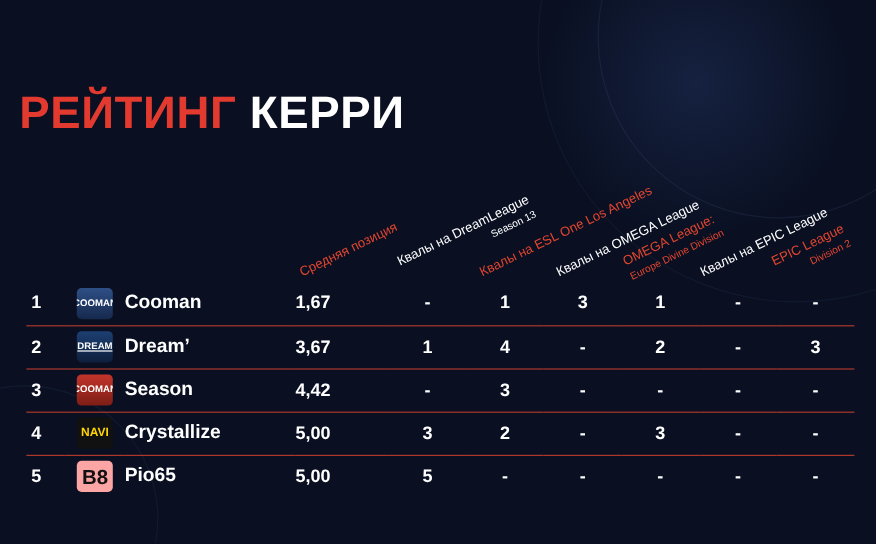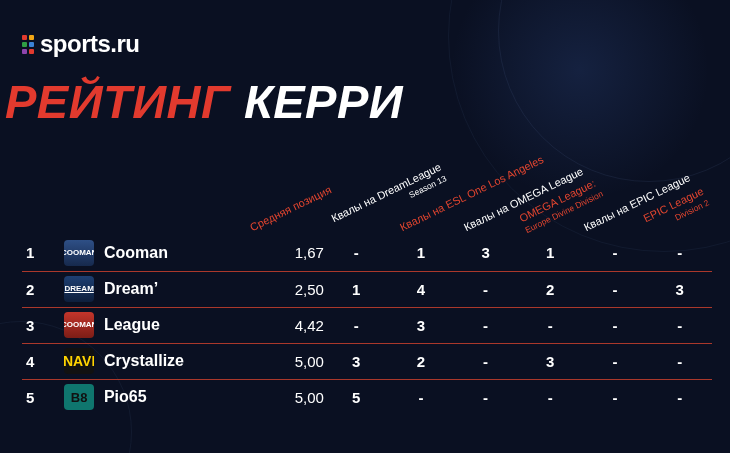--- a/index.html
+++ b/index.html
@@ -58,27 +58,26 @@
   .logo-text {
     color: #ffffff;
     font-size: 24px;
     font-weight: bold;
     letter-spacing: -0.5px;
   }
 
   
   .title {
     position: absolute;
-    left: 5px;
+    left: 16px;
     top: 74px;
-    font-size: 47px;
+    font-size: 38px;
     font-weight: bold;
     letter-spacing: 0.5px;
     white-space: nowrap;
-    font-style: italic;
   }
   .title .t-red { color: #e23a2e; }
   .title .t-white { color: #ffffff; }
 
   
   .table-wrap {
     position: absolute;
     left: 22px;
     top: 150px;
     width: 690px;
@@ -119,63 +118,52 @@
   td {
     color: #ffffff;
     font-size: 15px;
     font-weight: bold;
     vertical-align: middle;
     padding: 0;
   }
   td.rank { width: 26px; text-align: left; padding-left: 4px; font-size: 15px; }
   td.logo-cell { width: 46px; text-align: center; }
   td.team { width: 132px; text-align: left; font-size: 16px; }
-  td.val { width: 72px; text-align: right; font-weight: normal; }
+  td.val { width: 72px; text-align: left; font-weight: bold; }
   td.num { width: 60px; text-align: center; font-weight: bold; }
 
   .team-logo {
     width: 30px;
     height: 26px;
     border-radius: 4px;
     display: inline-flex;
     align-items: center;
     justify-content: center;
     font-size: 8px;
     font-weight: bold;
     color: #fff;
     overflow: hidden;
     line-height: 1;
     text-align: center;
   }
   .tl-cooman { background: linear-gradient(180deg,#2e4f86,#16294d); }
   .tl-dream  { background: linear-gradient(180deg,#1d3f72,#0e1f3c); text-decoration: underline; }
   .tl-forze  { background: linear-gradient(180deg,#c3352b,#7d1d16); }
-  .tl-navi   { background: #111; color: #ffd400; font-size: 14px; }
-  .tl-b8     { background: #0f766e; color: #111; font-size: 13px; }
+  .tl-navi   { background: #111; color: #ffd400; font-size: 10px; }
+  .tl-b8     { background: #fca5a5; color: #111; font-size: 17px; }
 </style>
 </head>
 <body>
 
 <div id="page">
   <div class="deco glow"></div>
   <div class="deco d1"></div>
   <div class="deco d2"></div>
   <div class="deco d3"></div>
 
-  <div class="logo">
-    <span class="logo-dots">
-      <i style="background:#e23a2e"></i>
-        <i style="background:#f2a615"></i>
-      <i style="background:#2f9e44"></i>
-        <i style="background:#3b82d6"></i>
-      <i style="background:#8e44ad"></i>
-        <i style="background:#e23a2e"></i>
-    </span>
-    <span class="logo-text">sports.ru</span>
-  </div>
 
   <div class="title">
     <span class="t-red">РЕЙТИНГ</span>
     <span class="t-white">КЕРРИ</span>
   </div>
 
   <div class="table-wrap">
     <div class="headers">
       <div class="col-head red" style="left:232px;">
         <span>Средняя позиция</span>
@@ -218,34 +206,34 @@
           <td class="num">1</td>
           <td class="num">-</td>
           <td class="num">-</td>
         </tr>
         <tr>
           <td class="rank">2</td>
           <td class="logo-cell">
             <span class="team-logo tl-dream">DREAM</span>
           </td>
           <td class="team">Dream’</td>
-          <td class="val">2,50</td>
+          <td class="val">3,67</td>
           <td class="num">1</td>
           <td class="num">4</td>
           <td class="num">-</td>
           <td class="num">2</td>
           <td class="num">-</td>
           <td class="num">3</td>
         </tr>
         <tr>
           <td class="rank">3</td>
           <td class="logo-cell">
             <span class="team-logo tl-forze">COOMAN</span>
           </td>
-          <td class="team">League</td>
+          <td class="team">Season</td>
           <td class="val">4,42</td>
           <td class="num">-</td>
           <td class="num">3</td>
           <td class="num">-</td>
           <td class="num">-</td>
           <td class="num">-</td>
           <td class="num">-</td>
         </tr>
         <tr>
           <td class="rank">4</td>

